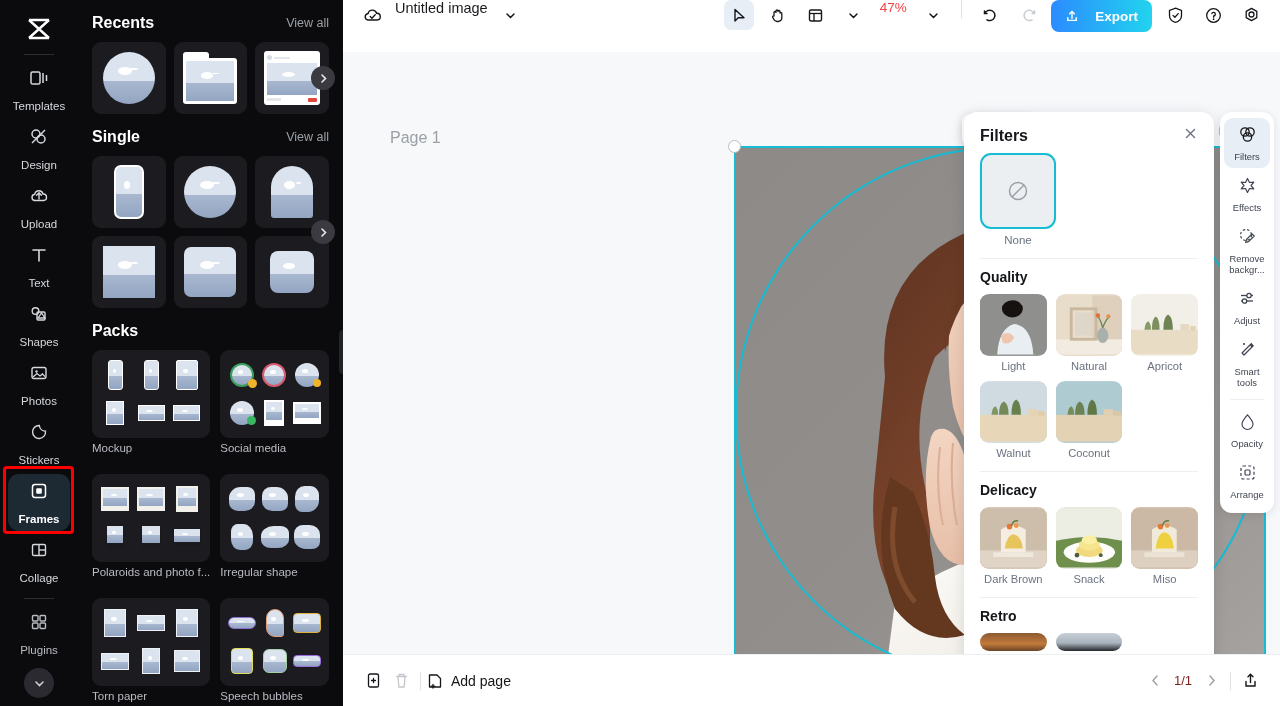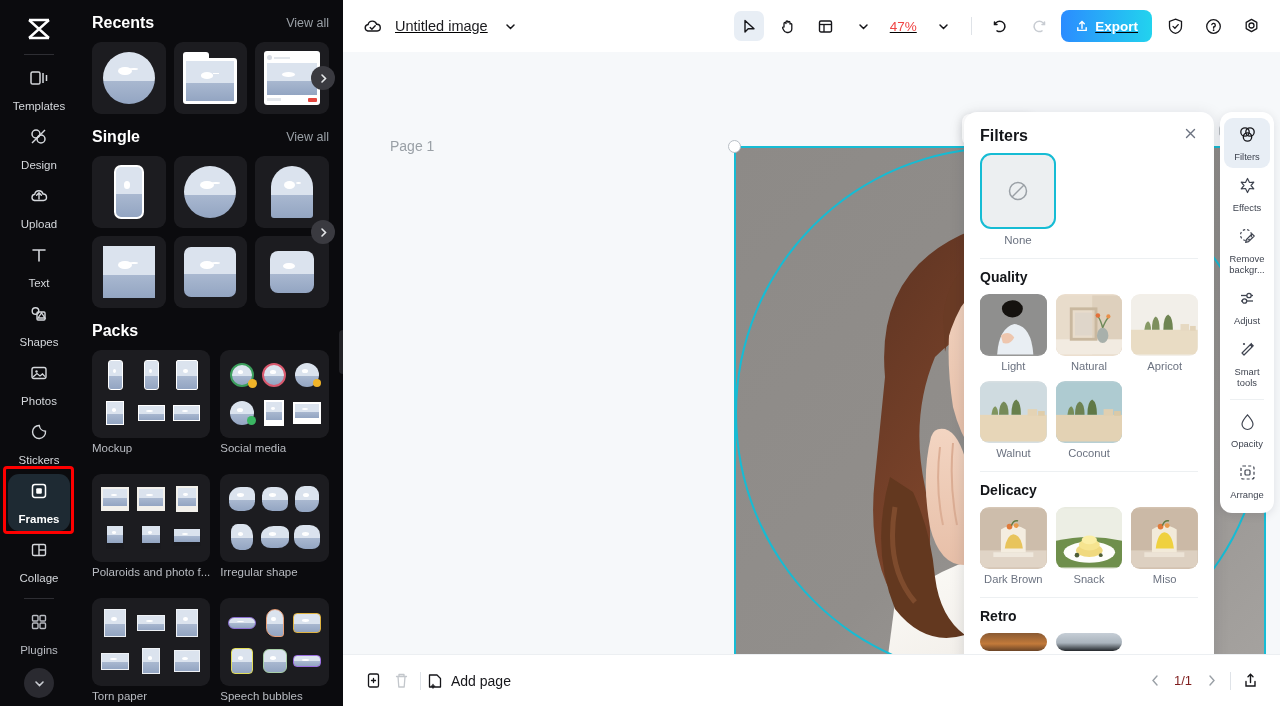--- a/index.html
+++ b/index.html
@@ -75,40 +75,40 @@
   .mini { background: linear-gradient(#dbe3ee 0%, #dbe3ee 55%, #a9b8d0 55%, #93a5c2 100%); position: relative; }
   .mini::after {
     content: ""; position: absolute; left: 30%; top: 28%;
     width: 26%; height: 16%; background: #fff; border-radius: 50%;
     box-shadow: 9px -2px 0 -3px #fff;
   }
 
   
   .main { flex: 1; display: flex; flex-direction: column; background: #f6f8fa; min-width: 0; }
   .topbar {
-    height: 52px; background: #fff; display: flex; align-items: center;
-    padding: 0 14px; gap: 8px; flex: 0 0 52px; text-decoration: underline;
+    height: 52px; background: #fff; display: flex; 
+    padding: 0 14px; gap: 8px; flex: 0 0 52px;
   }
   .doc-title { font-size: 14.5px; color: #1b1b1f; }
   .tb-icon {
     width: 30px; height: 30px; border-radius: 7px; display: flex;
     align-items: center; justify-content: center; cursor: pointer; color: #16161a;
   }
   .tb-icon.sel { background: #e8eef5; }
   .tb-txt { font-size: 13.5px; color: #ef4444; min-width: 34px; text-align: center; }
   .vdiv { width: 1px; height: 18px; background: #dfe3e8; margin: 0 5px; }
   .export-btn {
     height: 32px; padding: 0 14px; border-radius: 8px; border: none; cursor: pointer;
     background: linear-gradient(90deg, #2b8cff 0%, #22d3ee 100%); color: #fff;
-    font-size: 13.5px; font-weight: 600; display: flex; align-items: center; gap: 6px;
+    font-size: 13.5px; font-weight: 600; display: flex; align-items: center; gap: 16px;
     font-family: "Liberation Sans", sans-serif;
   }
 
   .stage { flex: 1; position: relative; overflow: hidden; }
-  .page-label { position: absolute; left: 47px; top: 86px; font-size: 14px; color: #9aa0a6; }
+  .page-label { position: absolute; left: 47px; top: 77px; font-size: 16px; color: #9aa0a6; }
   .canvas-wrap { position: absolute; left: 392px; top: 95px; width: 530px; height: 532px; }
   .canvas-img {
     position: absolute; inset: 0; overflow: hidden;
     background: linear-gradient(135deg, #918e8b 0%, #8d8a87 50%, #a3a09d 100%);
   }
   .sel-border { position: absolute; inset: -1px; border: 2px solid #16bcd4; pointer-events: none; }
   .sel-circle {
     position: absolute; left: 0; top: 0; width: 530px; height: 532px;
     border: 2px solid #16bcd4; border-radius: 50%; pointer-events: none;
   }

